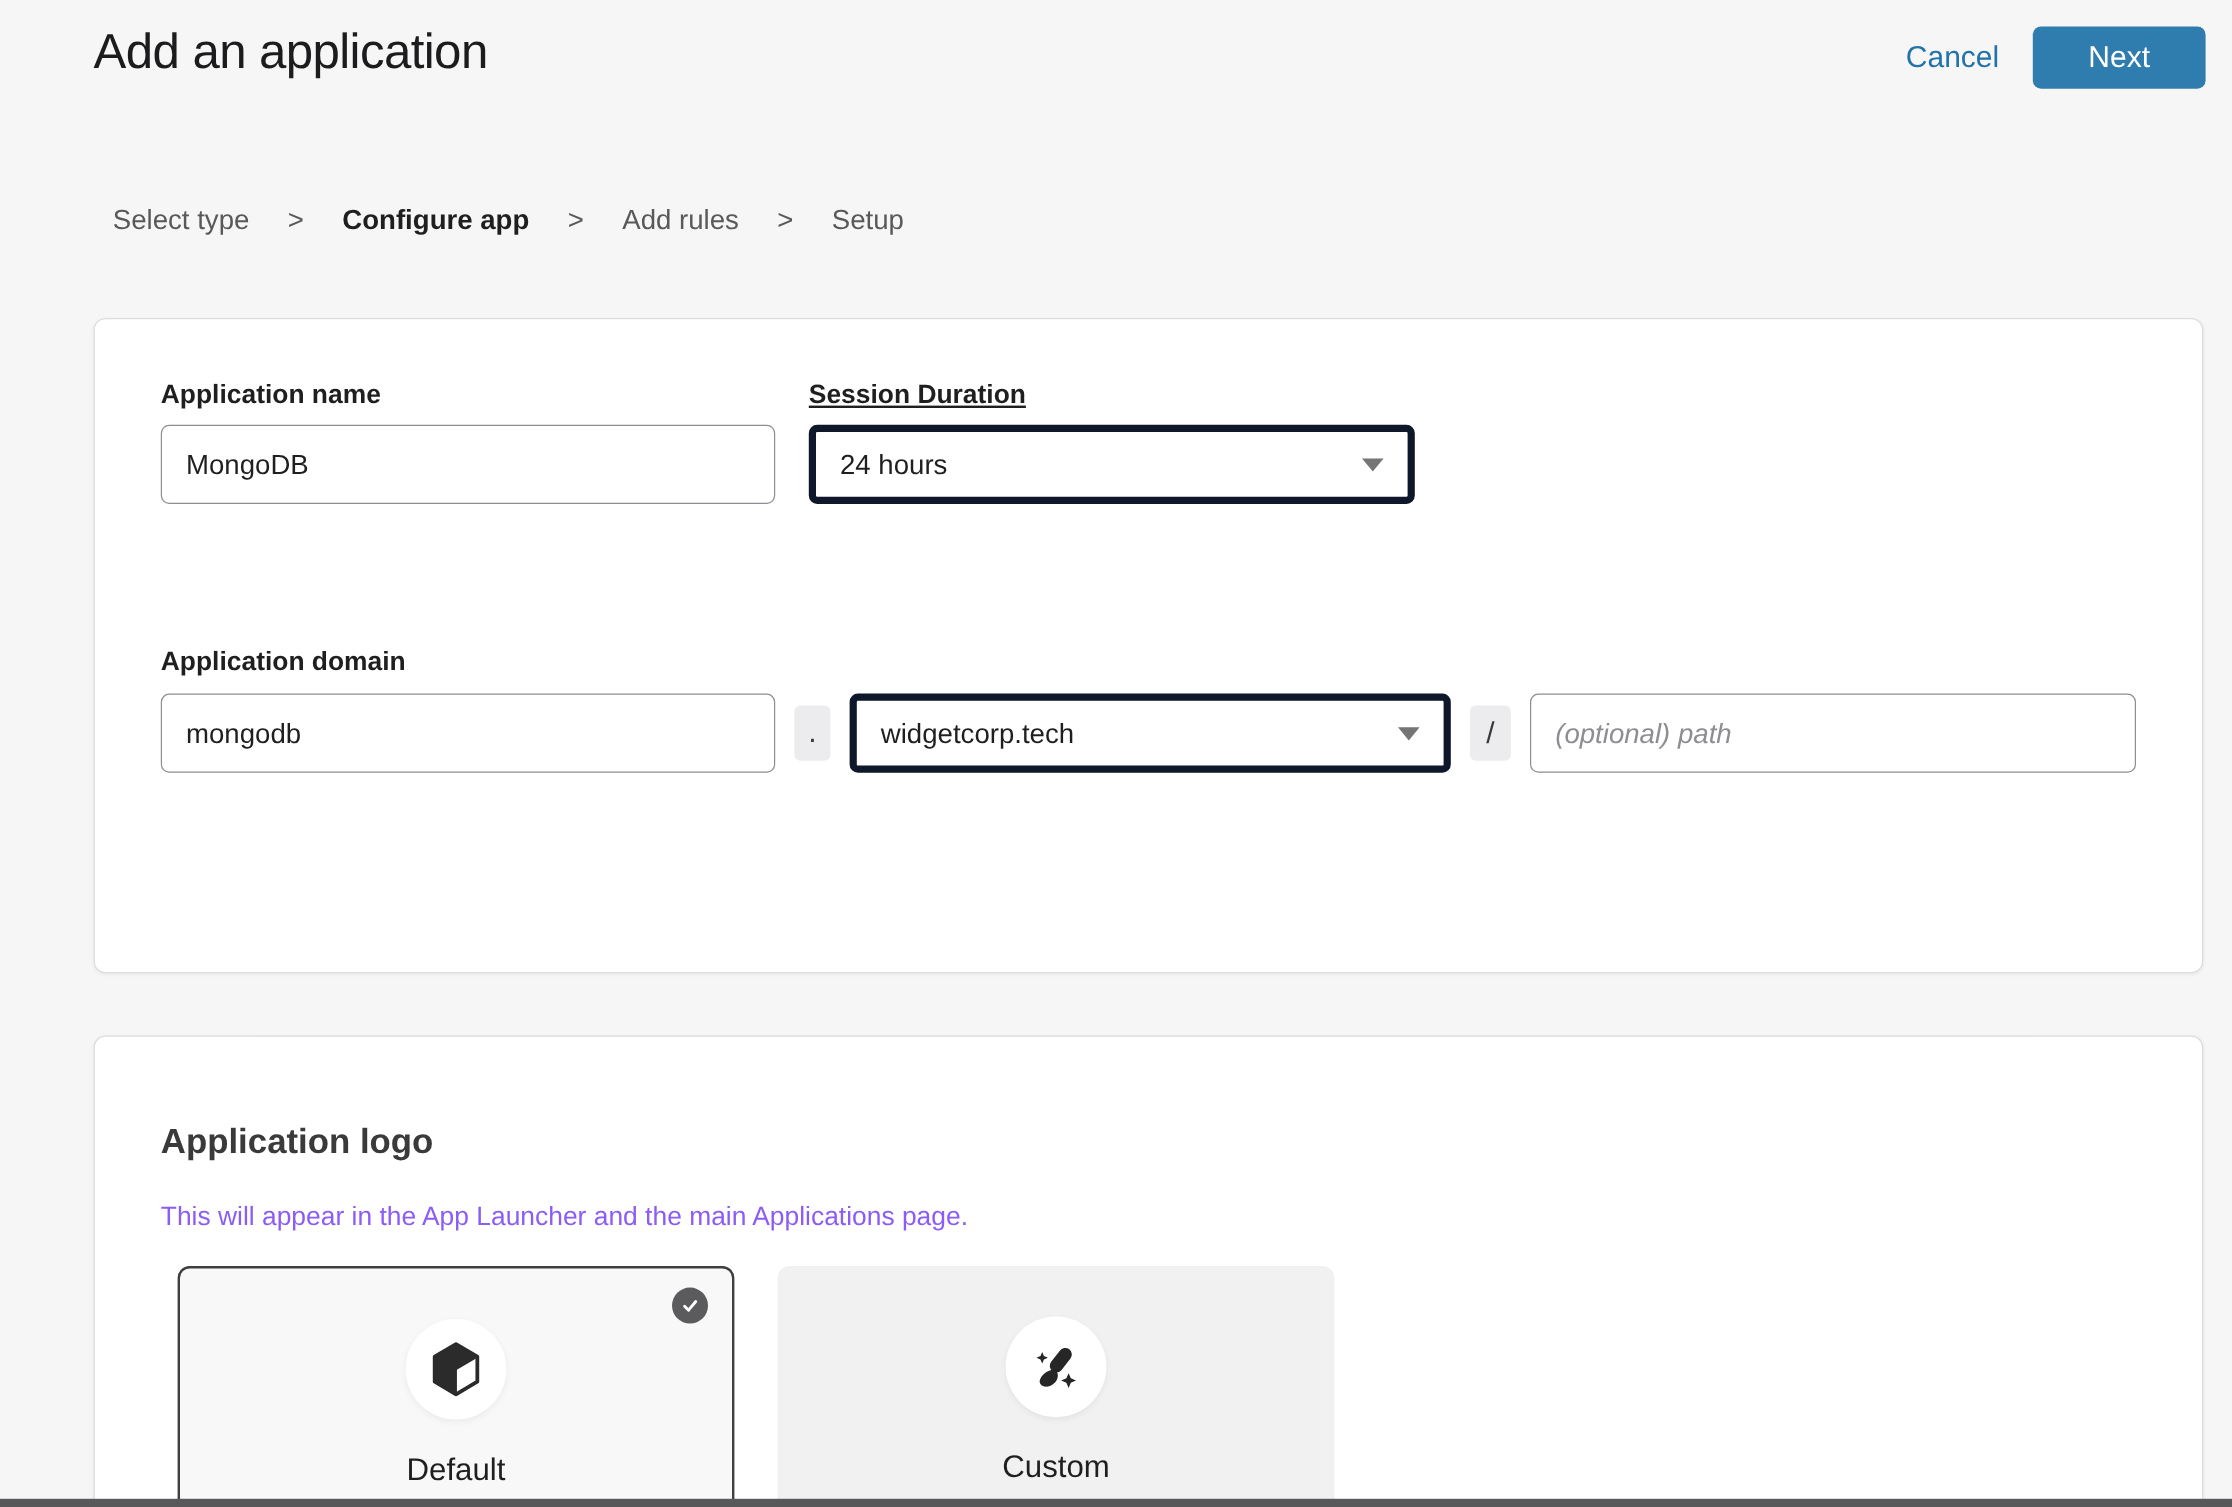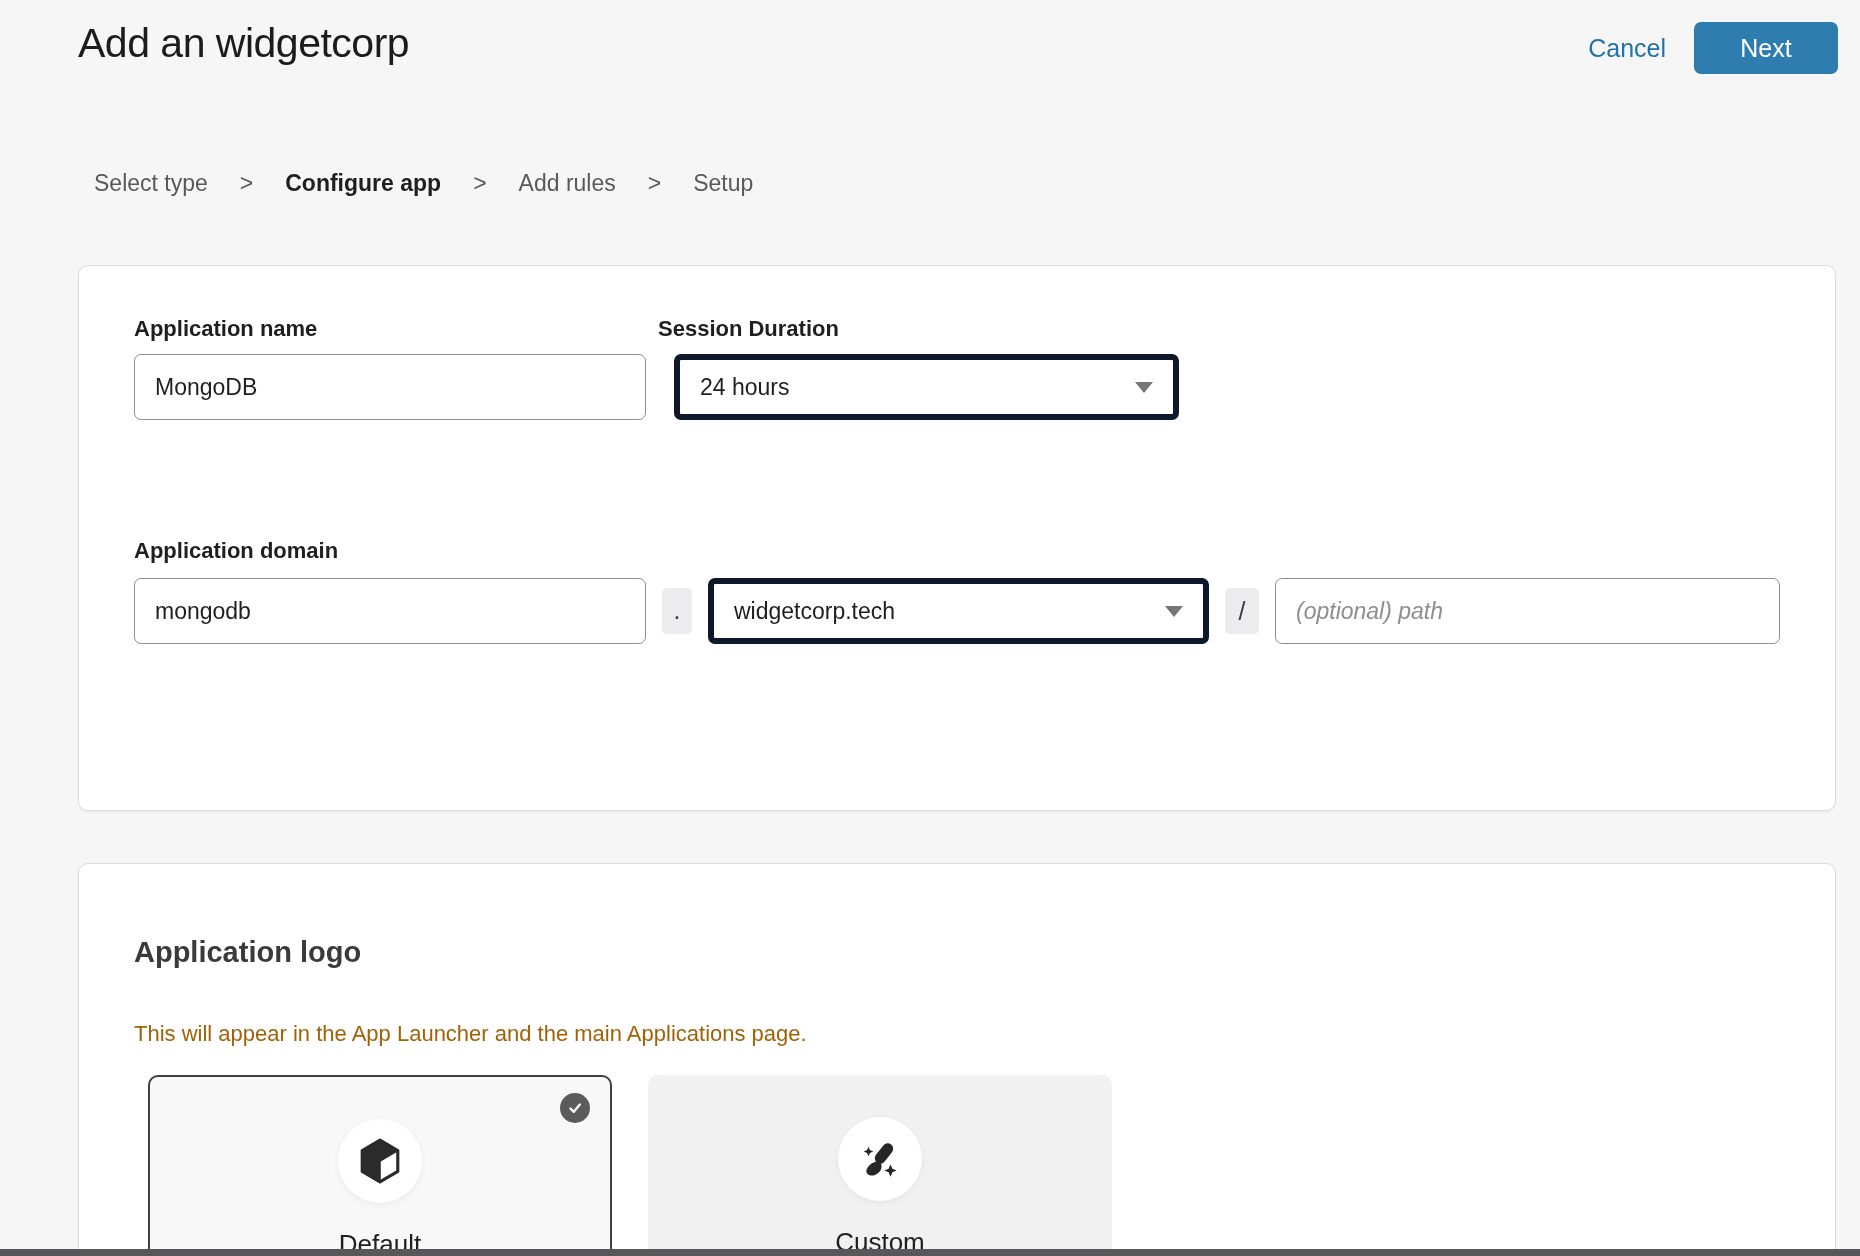--- a/index.html
+++ b/index.html
@@ -35,21 +35,21 @@
           box-shadow:0 1px 3px rgba(0,0,0,0.05); }
   .card-config { margin-top:68px; height:546px; }
   .card-logo   { margin-top:52px; height:520px; }
   .card h2 { font-size:29px; font-weight:700; color:#3a3a3a; }
   .card-config h2 { margin-top:64px; }
   .card-logo h2 { margin-top:72px; }
 
   .labels-row { display:flex; margin-top:50px; }
   .field-label { font-size:22px; font-weight:700; color:#1f1f1f; }
   .label-name { width:512px; }
-  .label-session { margin-left:12px; }
+  .label-session { margin-left:28px;text-decoration:underline; }
 
   .fields-row { display:flex; align-items:center; gap:28px; margin-top:12px; }
   .text-input { height:66px; background:#fff; border:1px solid #8d8d92; border-radius:7px;
                 font-size:23px; color:#1f1f1f; padding:0 20px; font-family:inherit; }
   .text-input::placeholder { color:#8d8d92; opacity:1; }
   .input-name { width:512px; }
 
   .select { height:66px; background:#fff; border:6px solid #0f172a; border-radius:7px;
             display:flex; align-items:center; justify-content:space-between;
             padding:0 20px; font-size:23px; color:#1f1f1f; cursor:pointer; }
@@ -61,42 +61,42 @@
   .domain-label { margin-top:118px; }
   .domain-row { display:flex; align-items:center; gap:16px; margin-top:14px; }
   .input-subdomain { width:512px; }
   .chip { background:#ececee; border-radius:5px; height:46px; font-size:25px; color:#3a3a3a;
           display:flex; justify-content:center; align-items:center; }
   .chip-dot { width:30px; align-items:flex-end; padding-bottom:9px; }
   .chip-slash { width:34px; }
   .input-path { flex:1;font-style:italic; }
 
   
-  .logo-desc { margin-top:52px; font-size:22px; color:#a16207; }
+  .logo-desc { margin-top:32px; font-size:22px; color:#8b5cf6; }
   .tiles { display:flex; gap:36px; margin-top:28px; margin-left:14px; }
   .tile { width:464px; height:270px; border-radius:10px; position:relative;
           display:flex; flex-direction:column; align-items:center; cursor:pointer; }
   .tile-default { background:#f8f8f8; border:2px solid var(--selected-border,#3f3f3f); }
   .tile-custom { background:#f1f1f2; }
   .tile-circle { width:84px; height:84px; border-radius:50%; background:#ffffff;
                  margin-top:42px; display:flex; align-items:center; justify-content:center;
                  box-shadow:0 2px 6px rgba(0,0,0,0.06); }
   .tile-label { margin-top:26px; font-size:26px; color:#1f1f1f; }
   .check-badge { position:absolute; top:16px; right:20px; width:30px; height:30px;
                  border-radius:50%; background:var(--badge-gray,#5b5b5e);
                  display:flex; align-items:center; justify-content:center; }
 
   .bottom-bar { position:absolute; left:0; bottom:0; width:1860px; height:7px;
                 background:#58585a; }
 </style>
 </head>
 <body>
 
 <div class="topbar">
-  <div class="page-title">Add an widgetcorp</div>
+  <div class="page-title">Add an application</div>
   <div class="topbar-actions">
     <span class="cancel-link">Cancel</span>
     <button class="next-btn">Next</button>
   </div>
 </div>
 
 <div class="steps">
   <span class="step">Select type</span>
   <span class="step-sep">&gt;</span>
   <span class="step active">Configure app</span>

